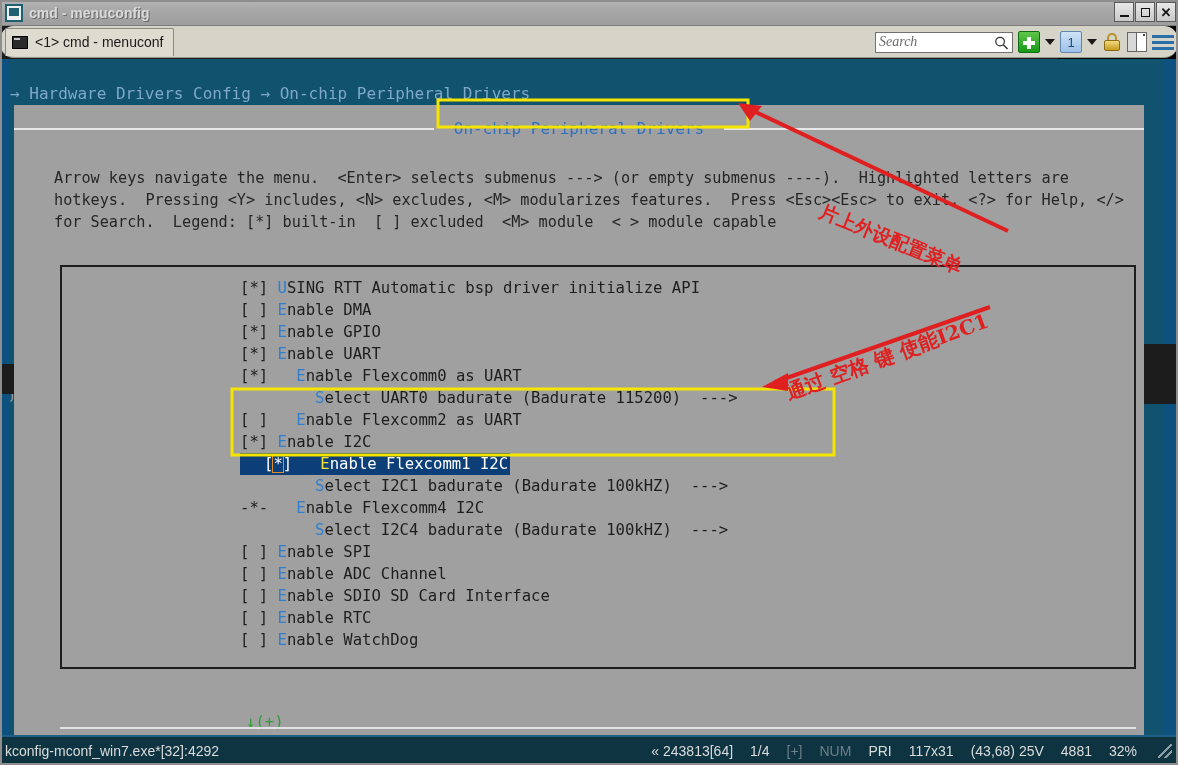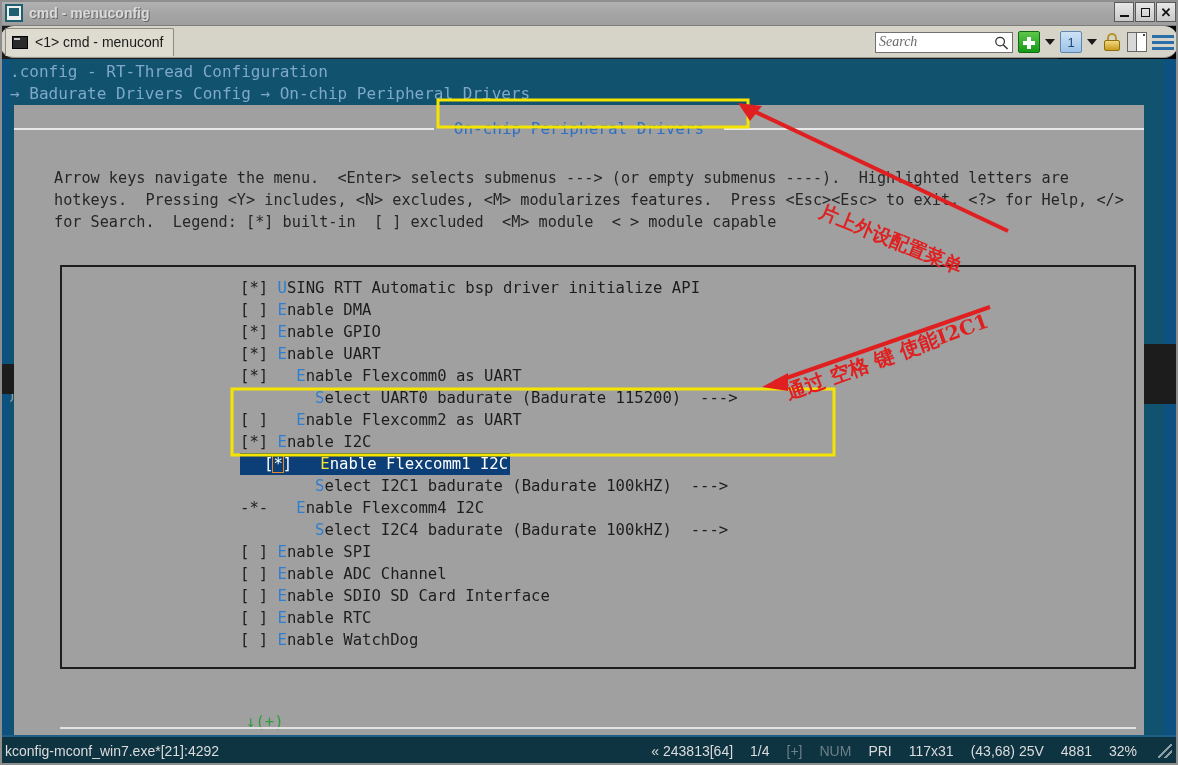--- a/index.html
+++ b/index.html
@@ -312,21 +312,21 @@
 
   <div class="console">
 
     <div class="edgefrag" style="left:4px; top:330px;">US</div>
     <div class="edgefrag" style="right:8px; top:310px;">SP</div>
     <div style="position:absolute; left:0; top:0; width:10px; height:676px; background:#0d5180;"></div>
     <div style="position:absolute; right:0; top:0; width:14px; height:676px; background:#0d5180;"></div>
     <div style="position:absolute; left:0; top:305px; width:28px; height:30px; background:#1c1c1c;"></div>
     <div style="position:absolute; right:0; top:285px; width:46px; height:60px; background:#1c1c1c;"></div>
 
-    <div class="crumbs"><span>.config - RT-Thread Configuration</span><br><span>→ Badurate Drivers Config → On-chip Peripheral Drivers</span></div>
+    <div class="crumbs"><br><span>→ Hardware Drivers Config → On-chip Peripheral Drivers</span></div>
 
     <div class="mcwin">
       <div class="shadow"></div>
 
       <div class="title-line">
         <span class="rule" style="width:420px;"></span>
         <span class="dlgtitle">On-chip Peripheral Drivers</span>
         <span class="rule" style="width:420px;"></span>
       </div>
 
@@ -359,21 +359,21 @@
 
       <line x1="990" y1="248" x2="775" y2="323" stroke="#e02020" stroke-width="4"></line>
       <polygon points="762,328 788,314 788,332" fill="#e02020"></polygon>
     </svg>
 
     <div class="cn" style="left:825px; top:140px; font-size:19px; transform:rotate(22deg); transform-origin:left top;">片上外设配置菜单</div>
     <div class="cn" style="left:782px; top:322px; font-size:20px; transform:rotate(-20deg); transform-origin:left top;">通过 空格 键 使能I2C1</div>
   </div>
 
   <div class="statusbar">
-    <div class="left">kconfig-mconf_win7.exe*[21]:4292</div>
+    <div class="left">kconfig-mconf_win7.exe*[32]:4292</div>
     <div class="right" id="status-right">
         <span>« 243813[64]</span>
         <span>1/4</span>
         <span class="dim">[+]</span>
         <span class="dim">NUM</span>
         <span>PRI</span>
         <span>117x31</span>
         <span>(43,68) 25V</span>
         <span>4881</span>
         <span>32%</span>

